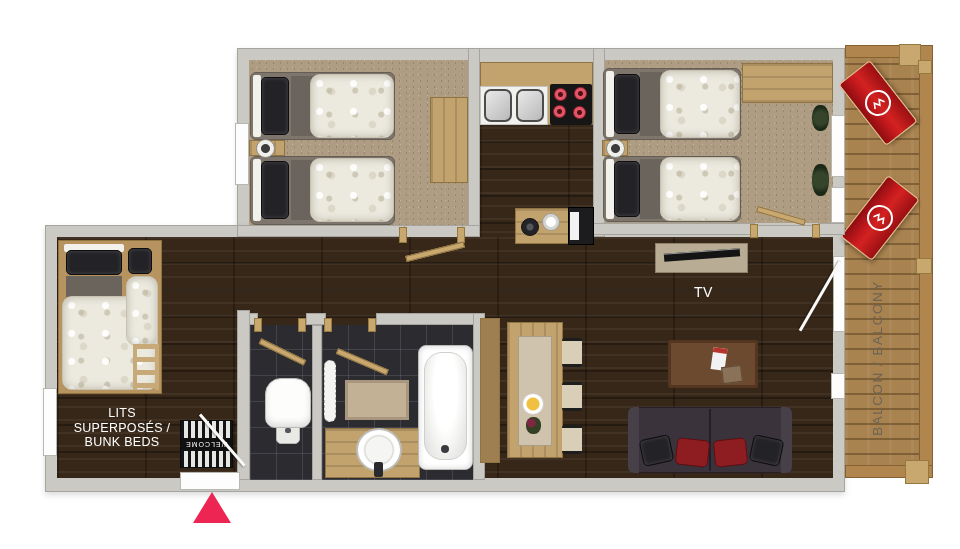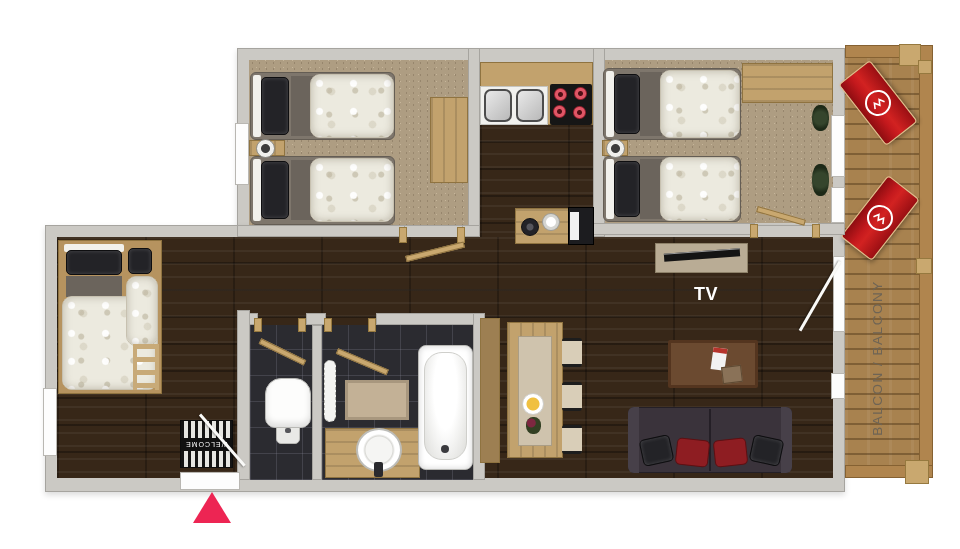--- a/index.html
+++ b/index.html
@@ -178,21 +178,21 @@
   <div class="abs grayband" style="left:640px;top:159px;width:22px;height:60px;"></div>
   <div class="abs duvet" style="left:660px;top:157px;width:80px;height:64px;"></div>
   <div class="abs wooditem" style="left:602px;top:140px;width:26px;height:16px;"></div>
   <div class="abs lamp" style="left:606px;top:139px;"></div>
   <div class="abs plant" style="left:812px;top:105px;width:17px;height:26px;"></div>
   <div class="abs plant" style="left:812px;top:164px;width:17px;height:32px;"></div>
   <div class="abs doorleaf-wood" style="left:757px;top:206px;width:50px;transform:rotate(16deg);"></div>
 
   <div class="abs" style="left:655px;top:243px;width:93px;height:30px;background:#b9ac95;border:1px solid #8d8169;"></div>
   <div class="abs" style="left:664px;top:251px;width:76px;height:8px;background:#141414;border-top:1px solid #9a9a9a;transform:rotate(-4deg);"></div>
-  <div class="abs label" style="left:694px;top:284px;font-size:18px;font-weight:700;letter-spacing:.5px;">TV</div>
+  <div class="abs label" style="left:694px;top:284px;font-size:14px;font-weight:400;letter-spacing:.5px;">TV</div>
 
   <div class="abs" style="left:668px;top:340px;width:90px;height:48px;background:#6b4a30;border:3px solid #54351f;border-radius:2px;"></div>
   <div class="abs" style="left:712px;top:348px;width:14px;height:22px;background:#f2f2f2;border-top:5px solid #b5342c;transform:rotate(8deg);"></div>
   <div class="abs" style="left:722px;top:366px;width:20px;height:17px;background:#8a7258;border:1px solid #5f4a33;transform:rotate(-7deg);"></div>
 
   <div class="abs" style="left:628px;top:407px;width:164px;height:66px;background:#3a333b;border:1px solid #241f26;border-radius:6px;"></div>
   <div class="abs" style="left:709px;top:409px;width:2px;height:62px;background:#241f26;"></div>
   <div class="abs" style="left:628px;top:407px;width:11px;height:66px;background:#474049;border-radius:6px 0 0 6px;"></div>
   <div class="abs" style="left:781px;top:407px;width:11px;height:66px;background:#474049;border-radius:0 6px 6px 0;"></div>
   <div class="abs pillow" style="left:641px;top:437px;width:31px;height:27px;transform:rotate(-12deg);"></div>
@@ -227,20 +227,25 @@
   <div class="abs wooditem" style="left:58px;top:240px;width:104px;height:154px;background:#b6935f;"></div>
   <div class="abs sheet" style="left:64px;top:244px;width:60px;height:8px;"></div>
   <div class="abs pillow" style="left:66px;top:250px;width:56px;height:25px;"></div>
   <div class="abs grayband" style="left:66px;top:276px;width:56px;height:21px;"></div>
   <div class="abs duvet" style="left:62px;top:296px;width:96px;height:94px;"></div>
   <div class="abs pillow" style="left:128px;top:248px;width:24px;height:26px;"></div>
   <div class="abs duvet" style="left:126px;top:276px;width:32px;height:70px;"></div>
   <div class="abs" style="left:133px;top:344px;width:26px;height:46px;
        background:repeating-linear-gradient(180deg,#c8aa78 0 5px,transparent 5px 13px);border-left:4px solid #c8aa78;border-right:4px solid #c8aa78;"></div>
 
+  <div class="abs label" style="left:52px;top:406px;width:140px;text-align:center;font-size:12.5px;line-height:14.5px;letter-spacing:.3px;">
+    <div>LITS</div>
+    <div>SUPERPOSÉS /</div>
+    <div>BUNK BEDS</div>
+  </div>
 
   <div class="abs" style="left:180px;top:420px;width:53px;height:48px;
        background:repeating-linear-gradient(90deg,#141414 0 3px,#e6e6e2 3px 7px);border:1px solid #0c0c0c;">
     <div style="position:absolute;left:0;top:17px;width:100%;height:13px;background:#101010;display:flex;align-items:center;justify-content:center;">
       <span style="color:#ffffff;font-size:7px;letter-spacing:1px;transform:rotate(180deg);">WELCOME</span>
     </div>
   </div>
   <div class="abs win" style="left:180px;top:472px;width:60px;height:18px;"></div>
   <div class="abs doorleaf-white" style="left:200px;top:413px;width:68px;transform:rotate(49deg);"></div>
   <div class="abs" style="left:193px;top:492px;width:0;height:0;border-left:19px solid transparent;border-right:19px solid transparent;border-bottom:31px solid #ed2553;"></div>

